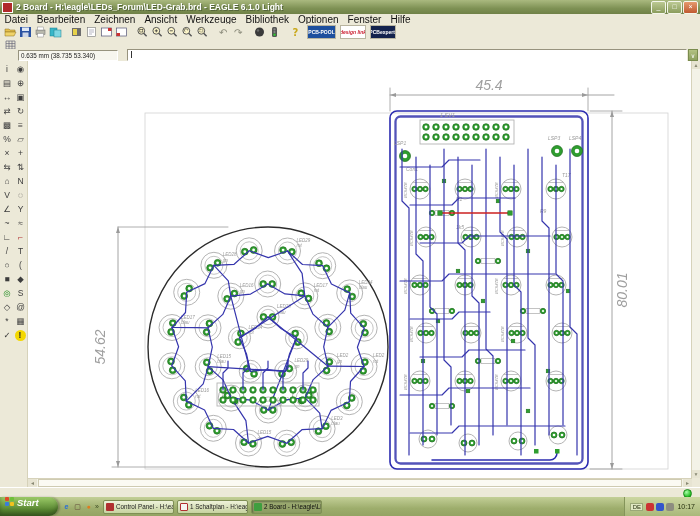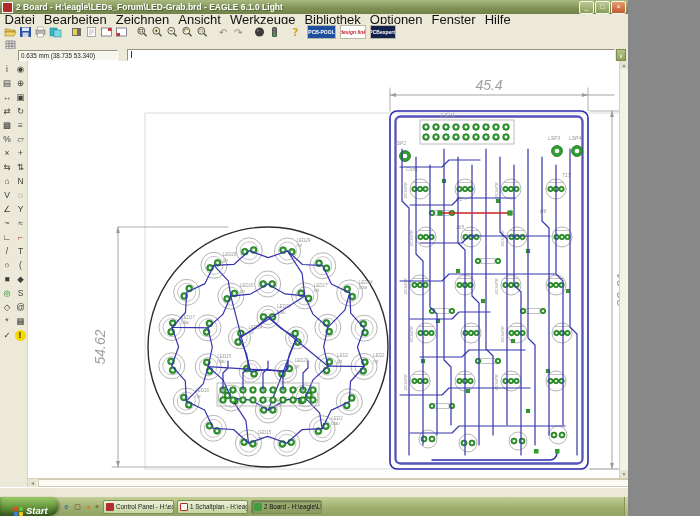--- a/index.html
+++ b/index.html
@@ -1,30 +1,30 @@
 <!DOCTYPE html>
 <html><head>
 <meta charset="utf-8">
 <style>
   html,body{margin:0;padding:0;background:#888;}
-  #screen{position:relative;width:628px;height:516px;background:#ece9d8;overflow:hidden;
+  #screen{position:relative;width:700px;height:516px;background:#ece9d8;overflow:hidden;
           font-family:"Liberation Sans",sans-serif;-webkit-font-smoothing:antialiased;}
   
   .titlebar{position:absolute;top:0;left:0;right:0;height:14px;
     background:linear-gradient(#aab97f,#7e9154 60%,#6f8147);display:flex;align-items:center;padding:0 2px;}
   .app-icon{width:9px;height:9px;background:#b02a2a;border:1px solid #fff;margin-right:3px;flex:none;}
   .title-text{color:#fff;font-weight:bold;font-size:8.5px;text-shadow:1px 1px #55663a;
     flex:1;white-space:nowrap;overflow:hidden;}
   .win-btn{width:13px;height:11px;margin-left:1px;border:1px solid #f4f6ea;border-radius:2px;
     font-size:7px;line-height:9px;color:#fff;text-align:center;flex:none;}
   .btn-min,.btn-max{background:linear-gradient(#bcc993,#8a9c5c);}
   .btn-close{background:linear-gradient(#e59a6d,#c05a31);}
   
   .menubar{position:absolute;top:14px;left:0;right:0;height:10px;background:#ece9d8;
-    display:flex;align-items:center;font-size:13px;color:#111;}
+    display:flex;align-items:center;font-size:10px;color:#111;}
   .menu-item{padding:0 4.5px;white-space:nowrap;}
   
   .toolbar1{position:absolute;top:24px;left:0;right:0;height:16px;background:#ece9d8;
     display:flex;align-items:center;padding-left:3px;border-bottom:1px solid #e0dcc6;}
   .tb-btn{width:15px;height:14px;display:flex;align-items:center;justify-content:center;flex:none;}
   .tb-sep{width:6px;flex:none;}
   .ad{height:12px;margin-left:4px;display:flex;align-items:center;justify-content:center;
       font-size:5px;font-weight:bold;flex:none;border:1px solid #b9b5a0;overflow:hidden;white-space:nowrap;}
   .param-row{position:absolute;top:40px;left:0;right:0;height:9px;background:#ece9d8;display:flex;align-items:center;padding-left:3px;}
   .cmd-row{position:absolute;top:49px;left:0;right:0;height:12px;background:#ece9d8;}
@@ -54,21 +54,21 @@
   .hscroll .thumb{position:absolute;left:10px;right:10px;top:0;height:8px;background:#fbfaf3;border:1px solid #cfcbb2;box-sizing:border-box;}
   
   .statusbar{position:absolute;left:0;top:487px;width:700px;height:10px;background:#ece9d8;border-top:1px solid #fff;box-sizing:border-box;}
   .status-led{position:absolute;right:8px;top:1px;width:7px;height:7px;border-radius:50%;
     background:radial-gradient(circle at 35% 30%,#aaffaa,#22bb22 70%);border:0.5px solid #178a17;}
   
   .taskbar{position:absolute;left:0;top:497px;width:700px;height:19px;
     background:linear-gradient(#c3cf97,#9dad6c 60%,#93a363);display:flex;align-items:center;}
   .start-btn{height:19px;width:58px;border-radius:0 9px 9px 0;flex:none;
     background:linear-gradient(#9ccb68,#55832f 70%,#4a7529);color:#fff;font-weight:bold;font-style:italic;font-size:9.5px;
-    display:flex;align-items:flex-end;gap:3px;padding-left:14px;box-sizing:border-box;
+    display:flex;align-items:flex-start;gap:3px;padding-left:5px;box-sizing:border-box;
     box-shadow:inset 0 -3px 4px rgba(0,0,0,.3), 2px 0 2px rgba(0,0,0,.25);}
   .flag{width:9px;height:9px;display:grid;grid-template-columns:4px 4px;grid-gap:1px;flex:none;}
   .flag span{width:4px;height:4px;border-radius:1px;}
   .quick{display:flex;align-items:center;gap:2px;padding:0 4px;flex:none;}
   .ql{width:9px;height:9px;font-size:7px;line-height:9px;text-align:center;}
   .chev{font-size:7px;color:#3c4a22;}
   .task-btn{width:71px;height:14px;background:linear-gradient(#eef2da,#c7d3a0);border:1px solid #7f8f55;border-radius:2px;
     font-size:6.3px;display:flex;align-items:center;gap:2px;padding:0 2px;margin-right:3px;color:#1c1c1c;
     overflow:hidden;white-space:nowrap;flex:none;box-sizing:border-box;}
   .task-btn.active{background:linear-gradient(#9fae74,#8c9c61);box-shadow:inset 1px 1px 2px rgba(0,0,0,.35);color:#0d0d0d;}

